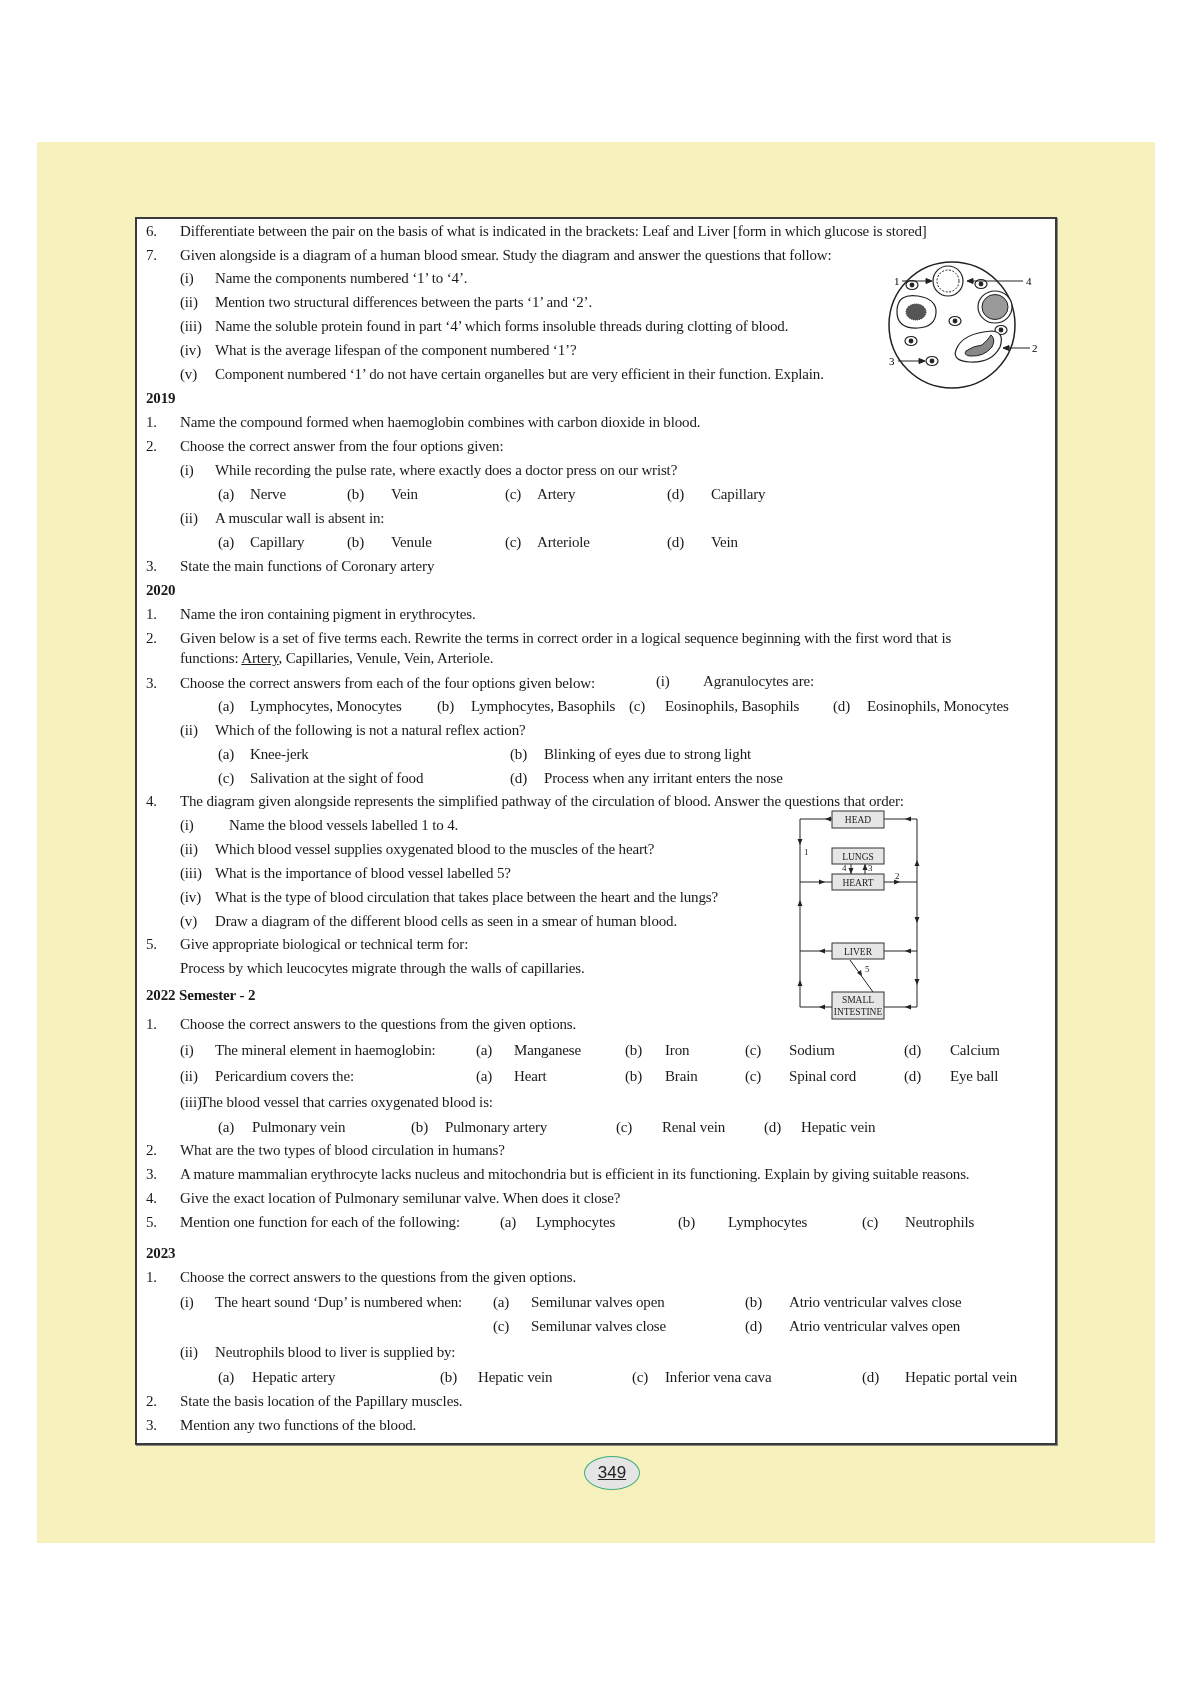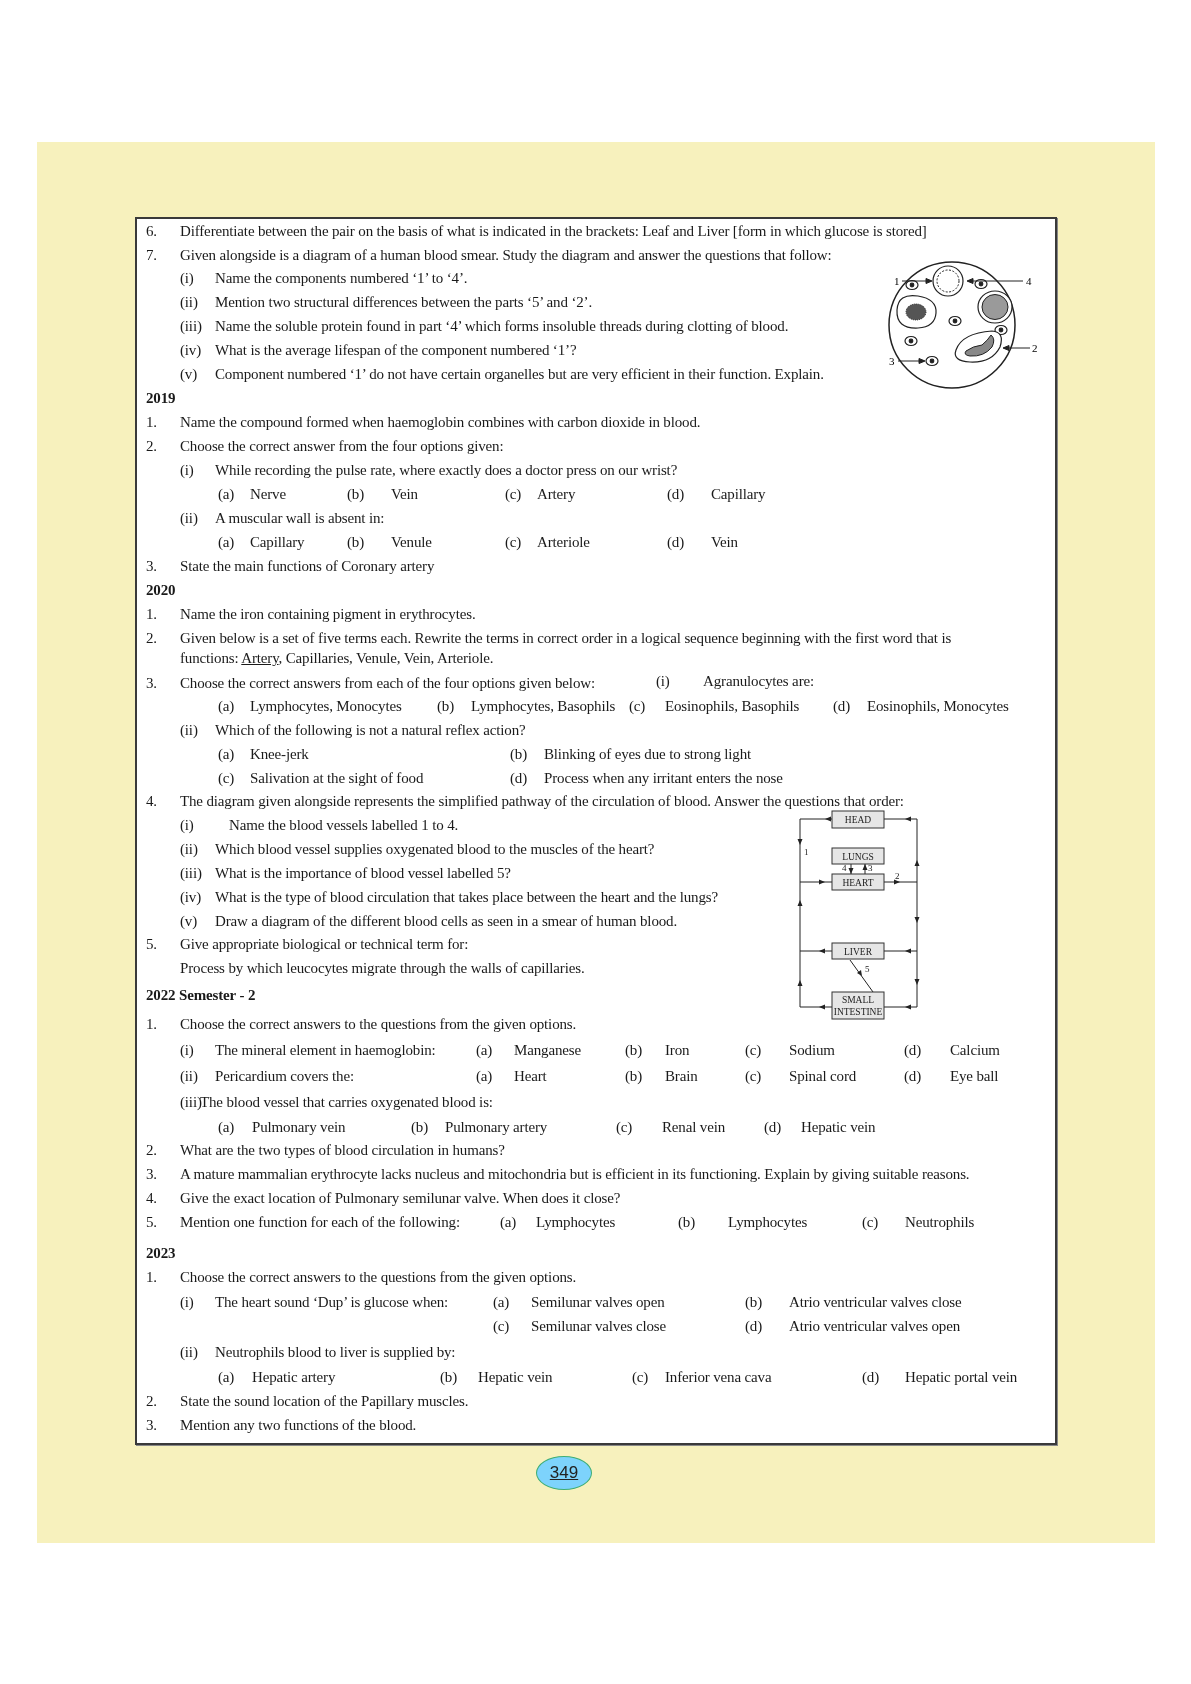--- a/index.html
+++ b/index.html
@@ -4,39 +4,39 @@
 <style>
   html, body { margin:0; padding:0; }
   body { width:1191px; height:1684px; background:#ffffff; position:relative; overflow:hidden;
          font-family:"Liberation Serif", serif; color:#1a1a1a; }
   .yellow { position:absolute; left:37px; top:142px; width:1118px; height:1401px; background:#f7f1bd; }
   .box { position:absolute; left:135px; top:217px; width:918px; height:1224px; background:#ffffff;
          border:2px solid #3a3a3a; box-shadow:1px 1px 0 #888; }
   .t { position:absolute; font-size:15px; line-height:18px; white-space:nowrap; letter-spacing:-0.15px; }
   .b { font-weight:bold; }
   .u { text-decoration:underline; }
-  .pg { position:absolute; left:536px; top:1456px; width:54px; height:32px; border:1.5px solid #3fae74;
-        border-radius:50%; background:#7dd3fc; text-align:center; line-height:32px;
+  .pg { position:absolute; left:584px; top:1456px; width:54px; height:32px; border:1.5px solid #3fae74;
+        border-radius:50%; background:#e5e5e5; text-align:center; line-height:32px;
         font-family:"Liberation Sans", sans-serif; font-size:17px; color:#222;text-decoration:underline; }
   svg text { font-family:"Liberation Serif", serif; }
 </style>
 </head>
 <body>
 
 <div class="yellow"></div>
 <div class="box"></div>
 
 <span class="t" style="left:146px;top:222px">6.</span>
 <span class="t" style="left:180px;top:222px">Differentiate between the pair on the basis of what is indicated in the brackets: Leaf and Liver [form in which glucose is stored]</span>
 <span class="t" style="left:146px;top:246px">7.</span>
 <span class="t" style="left:180px;top:246px">Given alongside is a diagram of a human blood smear. Study the diagram and answer the questions that follow:</span>
 <span class="t" style="left:180px;top:269px">(i)</span>
 <span class="t" style="left:215px;top:269px">Name the components numbered ‘1’ to ‘4’.</span>
 <span class="t" style="left:180px;top:293px">(ii)</span>
-<span class="t" style="left:215px;top:293px">Mention two structural differences between the parts ‘5’ and ‘2’.</span>
+<span class="t" style="left:215px;top:293px">Mention two structural differences between the parts ‘1’ and ‘2’.</span>
 <span class="t" style="left:180px;top:317px">(iii)</span>
 <span class="t" style="left:215px;top:317px">Name the soluble protein found in part ‘4’ which forms insoluble threads during clotting of blood.</span>
 <span class="t" style="left:180px;top:341px">(iv)</span>
 <span class="t" style="left:215px;top:341px">What is the average lifespan of the component numbered ‘1’?</span>
 <span class="t" style="left:180px;top:365px">(v)</span>
 <span class="t" style="left:215px;top:365px">Component numbered ‘1’ do not have certain organelles but are very efficient in their function. Explain.</span>
 
 <svg style="position:absolute;left:880px;top:255px" width="160" height="140" viewBox="0 0 160 140">
   <circle cx="72" cy="70" r="63" fill="#fff" stroke="#222" stroke-width="1.5"></circle>
 
@@ -270,37 +270,37 @@
 <span class="t" style="left:536px;top:1213px">Lymphocytes</span>
 <span class="t" style="left:678px;top:1213px">(b)</span>
 <span class="t" style="left:728px;top:1213px">Lymphocytes</span>
 <span class="t" style="left:862px;top:1213px">(c)</span>
 <span class="t" style="left:905px;top:1213px">Neutrophils</span>
 
 <span class="t b" style="left:146px;top:1244px">2023</span>
 <span class="t" style="left:146px;top:1268px">1.</span>
 <span class="t" style="left:180px;top:1268px">Choose the correct answers to the questions from the given options.</span>
 <span class="t" style="left:180px;top:1293px">(i)</span>
-<span class="t" style="left:215px;top:1293px">The heart sound ‘Dup’ is glucose when:</span>
+<span class="t" style="left:215px;top:1293px">The heart sound ‘Dup’ is numbered when:</span>
 <span class="t" style="left:493px;top:1293px">(a)</span>
 <span class="t" style="left:531px;top:1293px">Semilunar valves open</span>
 <span class="t" style="left:745px;top:1293px">(b)</span>
 <span class="t" style="left:789px;top:1293px">Atrio ventricular valves close</span>
 <span class="t" style="left:493px;top:1317px">(c)</span>
 <span class="t" style="left:531px;top:1317px">Semilunar valves close</span>
 <span class="t" style="left:745px;top:1317px">(d)</span>
 <span class="t" style="left:789px;top:1317px">Atrio ventricular valves open</span>
 <span class="t" style="left:180px;top:1343px">(ii)</span>
 <span class="t" style="left:215px;top:1343px">Neutrophils blood to liver is supplied by:</span>
 <span class="t" style="left:218px;top:1368px">(a)</span>
 <span class="t" style="left:252px;top:1368px">Hepatic artery</span>
 <span class="t" style="left:440px;top:1368px">(b)</span>
 <span class="t" style="left:478px;top:1368px">Hepatic vein</span>
 <span class="t" style="left:632px;top:1368px">(c)</span>
 <span class="t" style="left:665px;top:1368px">Inferior vena cava</span>
 <span class="t" style="left:862px;top:1368px">(d)</span>
 <span class="t" style="left:905px;top:1368px">Hepatic portal vein</span>
 <span class="t" style="left:146px;top:1392px">2.</span>
-<span class="t" style="left:180px;top:1392px">State the sound location of the Papillary muscles.</span>
+<span class="t" style="left:180px;top:1392px">State the basis location of the Papillary muscles.</span>
 <span class="t" style="left:146px;top:1416px">3.</span>
 <span class="t" style="left:180px;top:1416px">Mention any two functions of the blood.</span>
 
 <div class="pg">349</div>
 
 </body></html>

